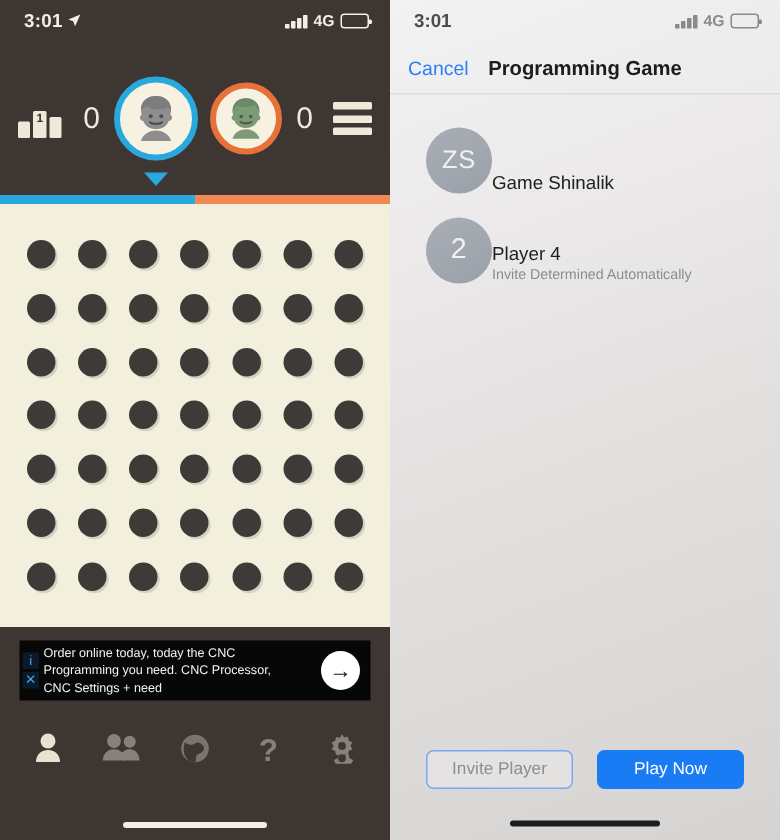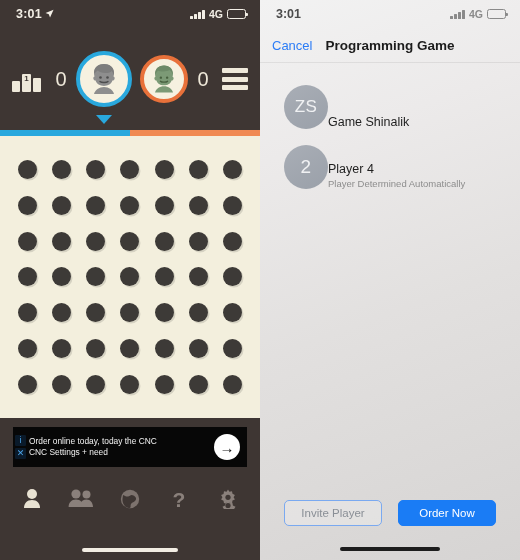--- a/index.html
+++ b/index.html
@@ -318,20 +318,21 @@
       </div>
 
     <div class="ad-area">
       <div class="ad">
         <div class="ad-badges">
           <i>i</i>
           <i>✕</i>
         </div>
         <div class="ad-text">
           <div>Order online today, today the CNC</div>
+          <div>Programming you need. CNC Processor,</div>
           <div>CNC Settings + need</div>
         </div>
         <div class="ad-arrow">→</div>
       </div>
     </div>
 
     <div class="tabbar">
       <div class="tab-icon">
         <svg width="20" height="22" viewBox="0 0 20 22">
             <circle cx="10" cy="6" r="5" fill="#e8e2d2"></circle>
@@ -396,26 +397,26 @@
       <div class="p-row">
         <div class="p-avatar">ZS</div>
         <div class="p-meta">
           <span class="p-name">Game Shinalik</span>
         </div>
       </div>
       <div class="p-row">
         <div class="p-avatar num">2</div>
         <div class="p-meta">
           <span class="p-name">Player 4</span>
-          <span class="p-sub">Player Determined Automatically</span>
+          <span class="p-sub">Invite Determined Automatically</span>
         </div>
       </div>
     </div>
 
     <div class="btn-row">
       <div class="btn ghost">Invite Player</div>
-      <div class="btn primary">Order Now</div>
+      <div class="btn primary">Play Now</div>
     </div>
 
     <div class="r-home-ind"></div>
   </div>
 
 </div>
 
 </body></html>

